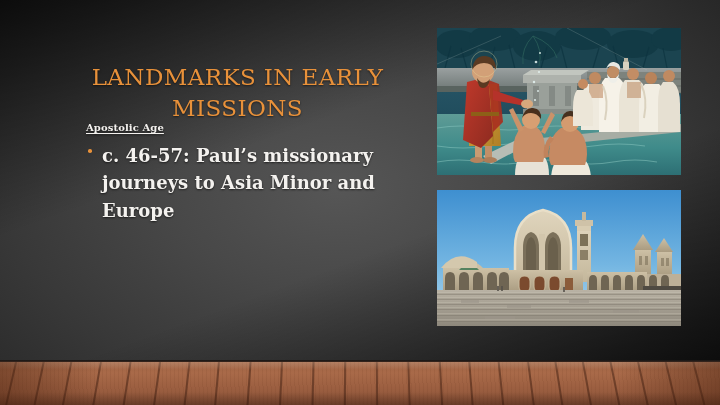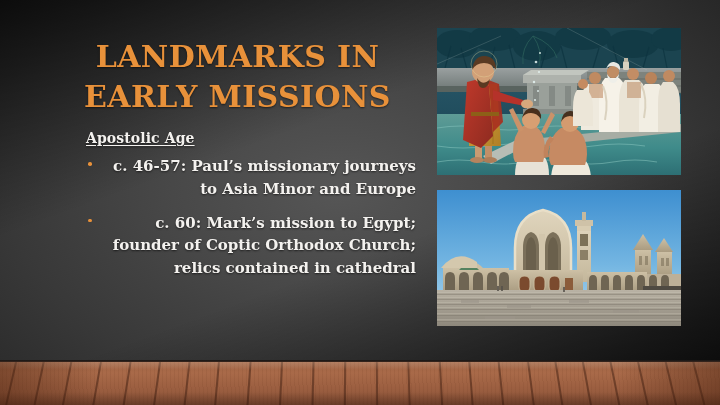--- a/index.html
+++ b/index.html
@@ -54,57 +54,55 @@
       rgba(120,62,32,.00) 0px, rgba(120,62,32,.00) 3px,
       rgba(90,44,20,.30) 3px, rgba(90,44,20,.30) 4px);
   }
   #floorline{
     position:absolute;left:0;top:360px;width:720px;height:3px;
     background:linear-gradient(180deg,#151515,#503022);
   }
 
   
   #title{
-    position:absolute;left:70px;top:37px;width:335px;
+    position:absolute;left:70px;top:62px;width:335px;
     text-align:center;
     color:#E8913A;
     font-family:"DejaVu Serif", serif;
-    font-weight:700;
-    font-size:30px;
+    font-weight:400;
+    font-size:23px;
     line-height:1.33;
     letter-spacing:.4px;
     text-transform:uppercase;
     text-shadow:0 1px 2px rgba(0,0,0,.55);
   }
 
   
   #body{
     position:absolute;left:86px;top:122px;width:330px;
     color:#f4f2ef;
     font-family:"DejaVu Serif", serif;
   }
   #subhead{
-    font-size:14px;font-weight:700;
+    font-size:10px;font-weight:700;
     text-decoration:underline;
     text-underline-offset:2px;
     letter-spacing:.1px;
     margin-bottom:9px;
     text-shadow:0 1px 2px rgba(0,0,0,.6);
-    margin-top:8px;
   }
   ul.bullets{list-style:none;margin:0;padding:0;}
   ul.bullets li{
     position:relative;
     padding-left:16px;
     margin-bottom:11px;
-    font-size:15px;
+    font-size:18px;
     line-height:1.52;
     font-weight:600;
     text-shadow:0 1px 2px rgba(0,0,0,.6);
-    text-align:right;
   }
   ul.bullets li:before{
     content:"";
     position:absolute;left:2px;top:7px;
     width:3.5px;height:3.5px;border-radius:50%;
     background:#E8913A;
   }
 
   
   .photo{position:absolute;overflow:hidden;background:#222;}
@@ -119,21 +117,20 @@
 
   <div id="wall"></div>
 
   <div id="title">Landmarks in Early Missions</div>
 
   <div id="body">
     <div id="subhead">Apostolic Age</div>
 
     <ul class="bullets">
       <li>c. 46-57: Paul’s missionary journeys to Asia Minor and Europe</li>
-      <li>c. 60: Mark’s mission to Egypt; founder of Coptic Orthodox Church; relics contained in cathedral</li>
     </ul>
   </div>
 
   <div class="photo" id="photo-baptism" title="Painted mural of an apostle in red robe baptizing men in a green water tank while white-robed Indian onlookers watch">
     <svg viewBox="0 0 244 147" preserveAspectRatio="none">
       <defs>
         <linearGradient id="skyG" x1="0" y1="0" x2="0" y2="1">
           <stop offset="0%" stop-color="#2f5f72"></stop>
           <stop offset="100%" stop-color="#17414f"></stop>
         </linearGradient>

